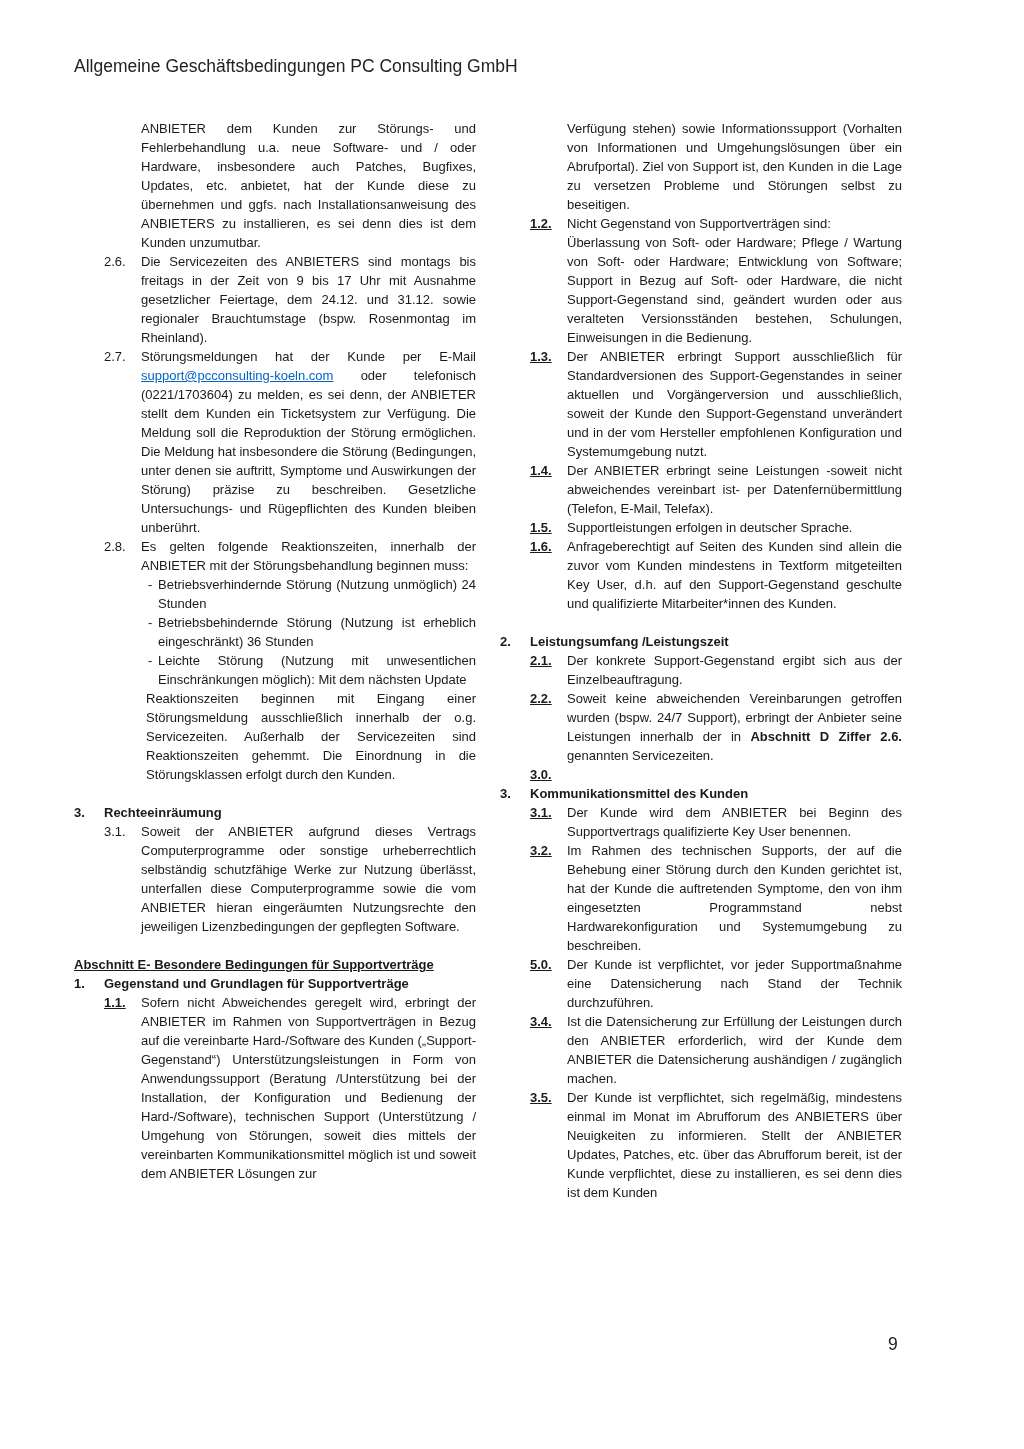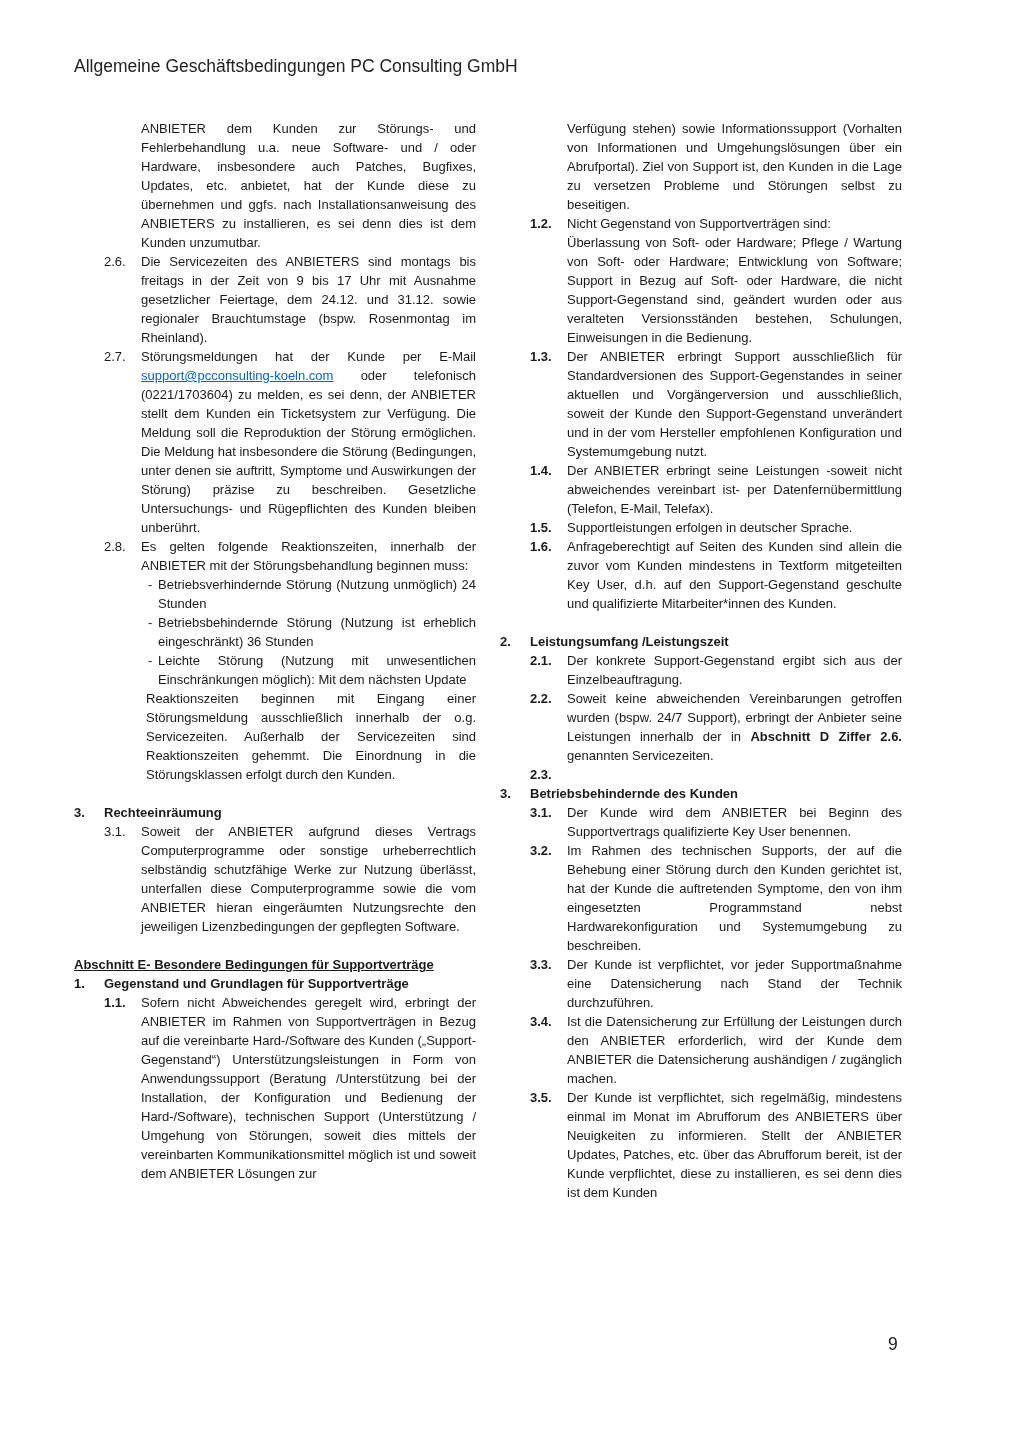--- a/index.html
+++ b/index.html
@@ -15,21 +15,21 @@
     .col {
       position: absolute; top: 119px;
       font-size: 13px; line-height: 19px;
     }
     .col.left { left: 74px; width: 402px; }
     .col.right { left: 500px; width: 402px; }
     p { margin: 0; }
     .just { text-align: justify; text-align-last: left; }
     .item { position: relative; padding-left: 67px; }
     .item .num { position: absolute; left: 30px; top: 0; }
-    .item.bnum .num { font-weight: bold; }
+    .item.bnum .num { font-weight: bold; text-decoration: underline; }
     .cont { padding-left: 67px; }
     .sec { position: relative; padding-left: 30px; font-weight: bold; }
     .sec .num { position: absolute; left: 0; top: 0; font-weight: bold; }
     .dash { position: relative; padding-left: 84px; }
     .dash .d { position: absolute; left: 74px; top: 0; }
     .after-dash { padding-left: 72px; }
     .gap { height: 19px; }
     .link { color: #0563c1; text-decoration: underline; }
     .abschnitt { font-weight: bold; text-decoration: underline; }
     .bold { font-weight: bold; }
@@ -132,39 +132,39 @@
     <span class="num">2.1.</span>
     <span>Der konkrete Support-Gegenstand ergibt sich aus der Einzelbeauftragung.</span>
   </div>
   <div class="item bnum just">
     <span class="num">2.2.</span>
     <span>Soweit keine abweichenden Vereinbarungen getroffen wurden (bspw. 24/7 Support), erbringt der Anbieter seine Leistungen innerhalb der in</span>
     <span class="bold">Abschnitt D Ziffer 2.6.</span>
     <span>genannten Servicezeiten.</span>
   </div>
   <div class="item bnum just">
-    <span class="num">2.3.</span>
+    <span class="num">3.0.</span>
   </div>
 
   <div class="gap"></div>
 
   <div class="sec">
     <span class="num">3.</span>
-    <span>Betriebsbehindernde des Kunden</span>
+    <span>Kommunikationsmittel des Kunden</span>
   </div>
   <div class="item bnum just">
     <span class="num">3.1.</span>
     <span>Der Kunde wird dem ANBIETER bei Beginn des Supportvertrags qualifizierte Key User benennen.</span>
   </div>
   <div class="item bnum just">
     <span class="num">3.2.</span>
     <span>Im Rahmen des technischen Supports, der auf die Behebung einer Störung durch den Kunden gerichtet ist, hat der Kunde die auftretenden Symptome, den von ihm eingesetzten Programmstand nebst Hardwarekonfiguration und Systemumgebung zu beschreiben.</span>
   </div>
   <div class="item bnum just">
-    <span class="num">3.3.</span>
+    <span class="num">5.0.</span>
     <span>Der Kunde ist verpflichtet, vor jeder Supportmaßnahme eine Datensicherung nach Stand der Technik durchzuführen.</span>
   </div>
   <div class="item bnum just">
     <span class="num">3.4.</span>
     <span>Ist die Datensicherung zur Erfüllung der Leistungen durch den ANBIETER erforderlich, wird der Kunde dem ANBIETER die Datensicherung aushändigen / zugänglich machen.</span>
   </div>
   <div class="item bnum just">
     <span class="num">3.5.</span>
     <span>Der Kunde ist verpflichtet, sich regelmäßig, mindestens einmal im Monat im Abrufforum des ANBIETERS über Neuigkeiten zu informieren. Stellt der ANBIETER Updates, Patches, etc. über das Abrufforum bereit, ist der Kunde verpflichtet, diese zu installieren, es sei denn dies ist dem Kunden</span>
   </div>

